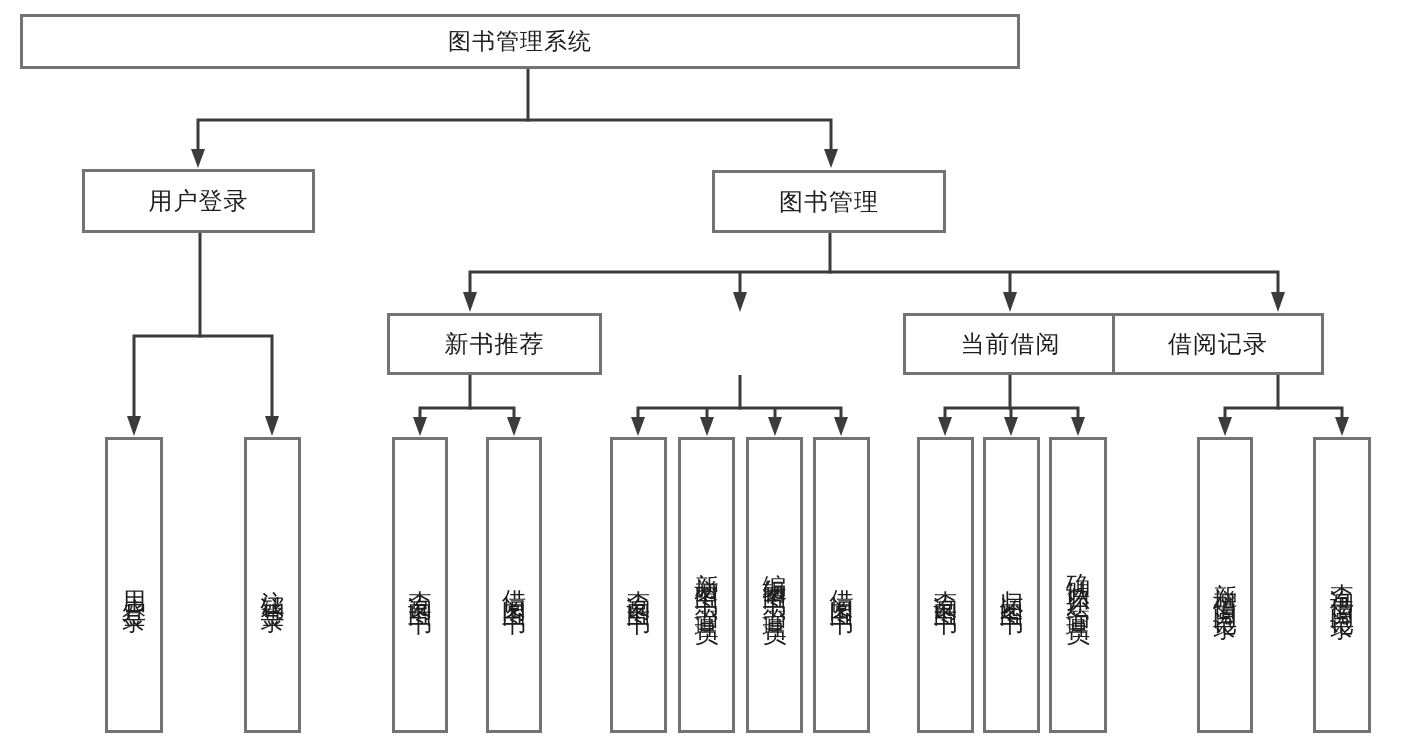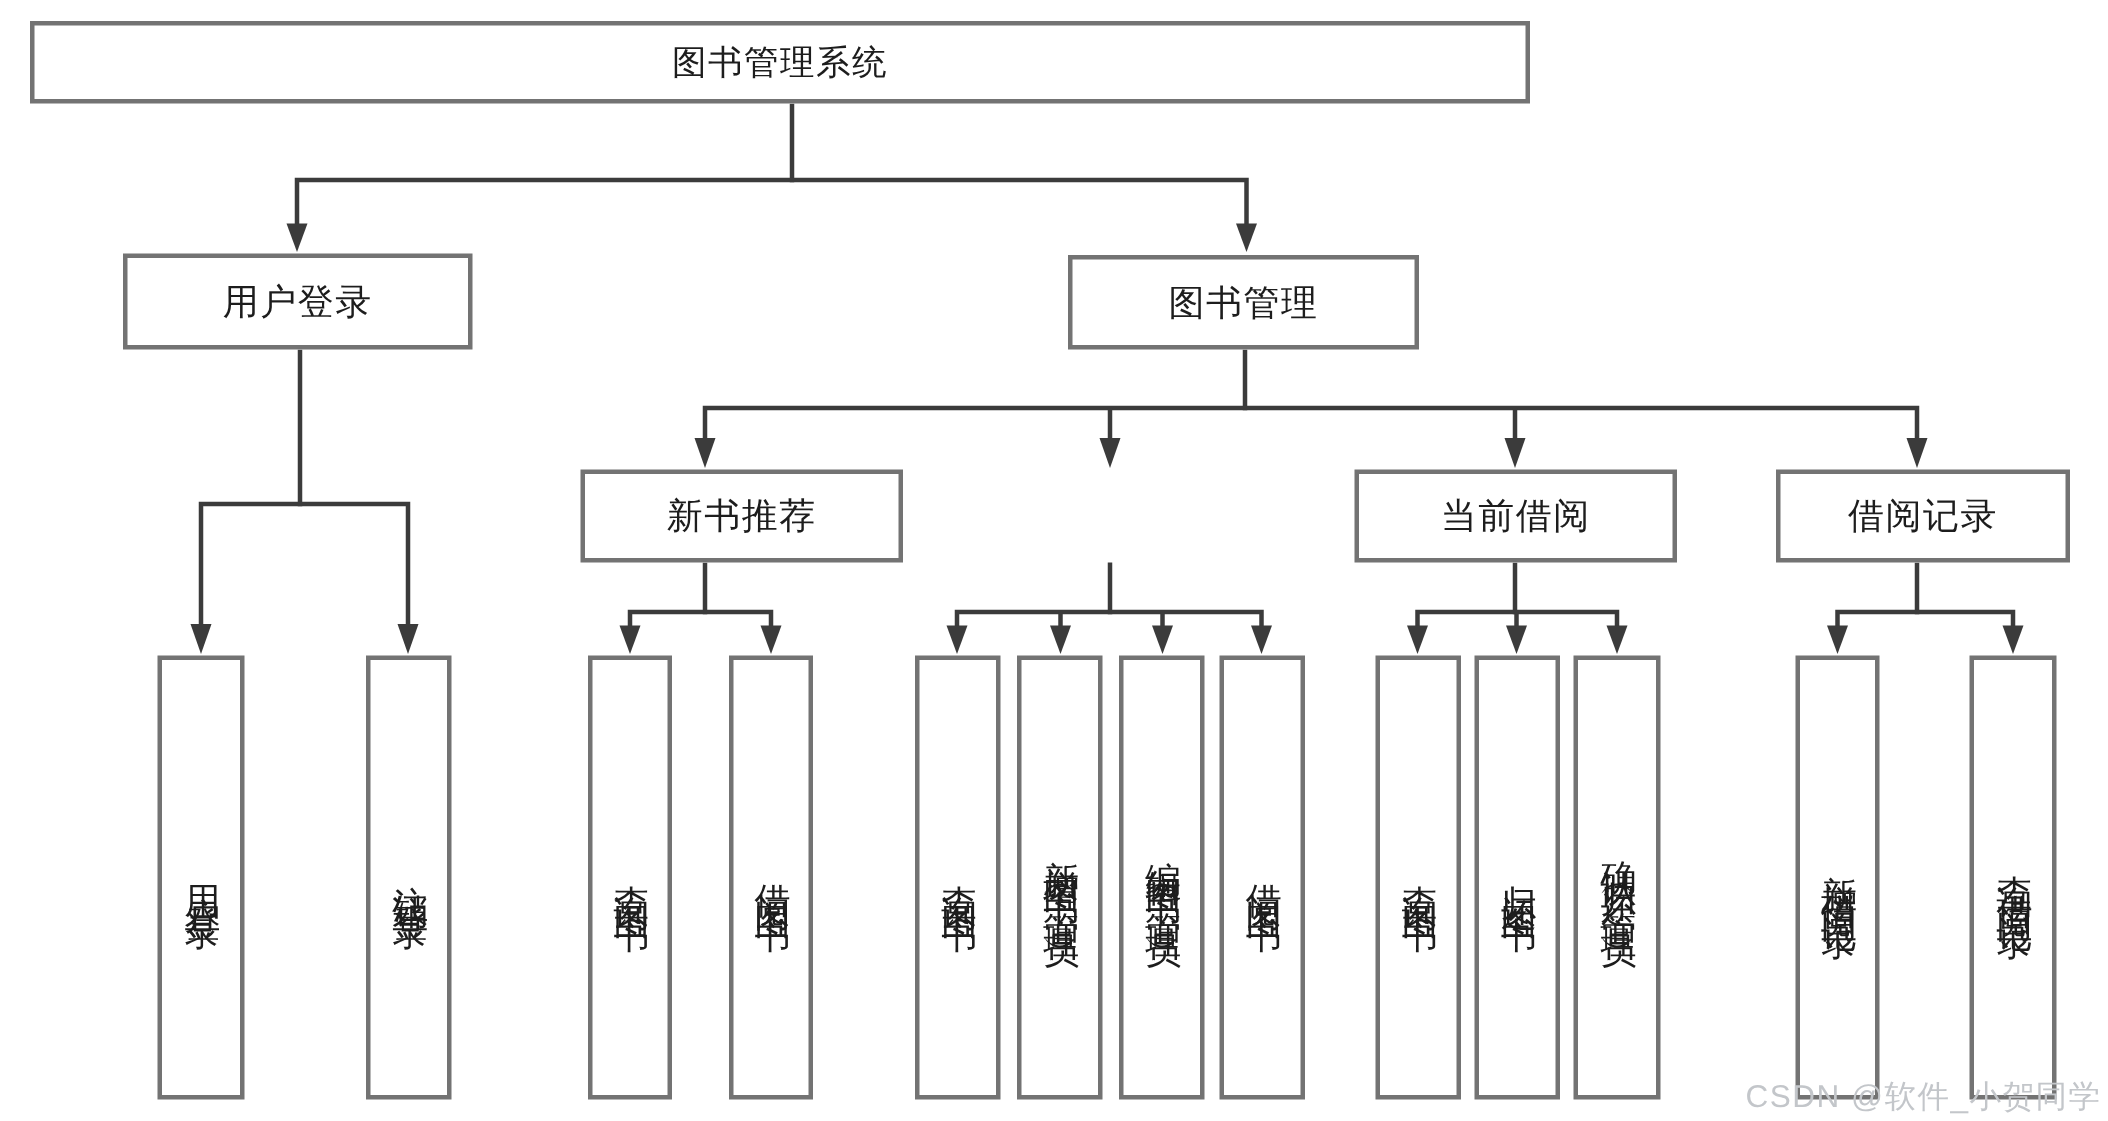--- a/index.html
+++ b/index.html
@@ -24,21 +24,21 @@
     position:absolute;right:4px;bottom:2px;z-index:3;
     color:#c3c6ca;font-size:21px;letter-spacing:1px;
   }
   
   #n-root{left:20px;top:14px;width:1000px;height:55px;font-size:23px;}
   #n-user-login{left:82px;top:169px;width:233px;height:64px;}
   #n-book-mgmt{left:712px;top:170px;width:234px;height:63px;}
   #n-new-book-rec{left:363px;top:313px;width:215px;height:62px;margin-left:24px;}
   #n-book-borrow{left:633px;top:313px;width:214px;height:62px;}
   #n-current-borrow{left:903px;top:313px;width:215px;height:62px;}
-  #n-borrow-records{left:1184px;top:313px;width:196px;height:62px;}
+  #n-borrow-records{left:1112px;top:313px;width:212px;height:62px;}
   .vnode{top:437px;width:58px;height:296px;}
   #v-user-login{left:105px;}
   #v-logout{left:244px;width:57px;}
   #v-query-books-1{left:392px;width:56px;}
   #v-borrow-books-1{left:486px;width:56px;}
   #v-query-books-2{left:610px;width:57px;}
   #v-add-book{left:678px;width:57px;}
   #v-edit-book{left:746px;width:57px;}
   #v-borrow-books-2{left:813px;width:57px;}
   #v-query-books-3{left:917px;width:57px;}
@@ -158,14 +158,13 @@
     <span>确认归还（管理员）</span>
   </div>
 
   <div class="node vnode" id="v-add-record">
     <span>新增借阅记录</span>
   </div>
   <div class="node vnode" id="v-query-record">
     <span>查询借阅记录</span>
   </div>
 
-  <div class="watermark">CSDN @软件_小贺同学</div>
 </div>
 
 </body></html>

